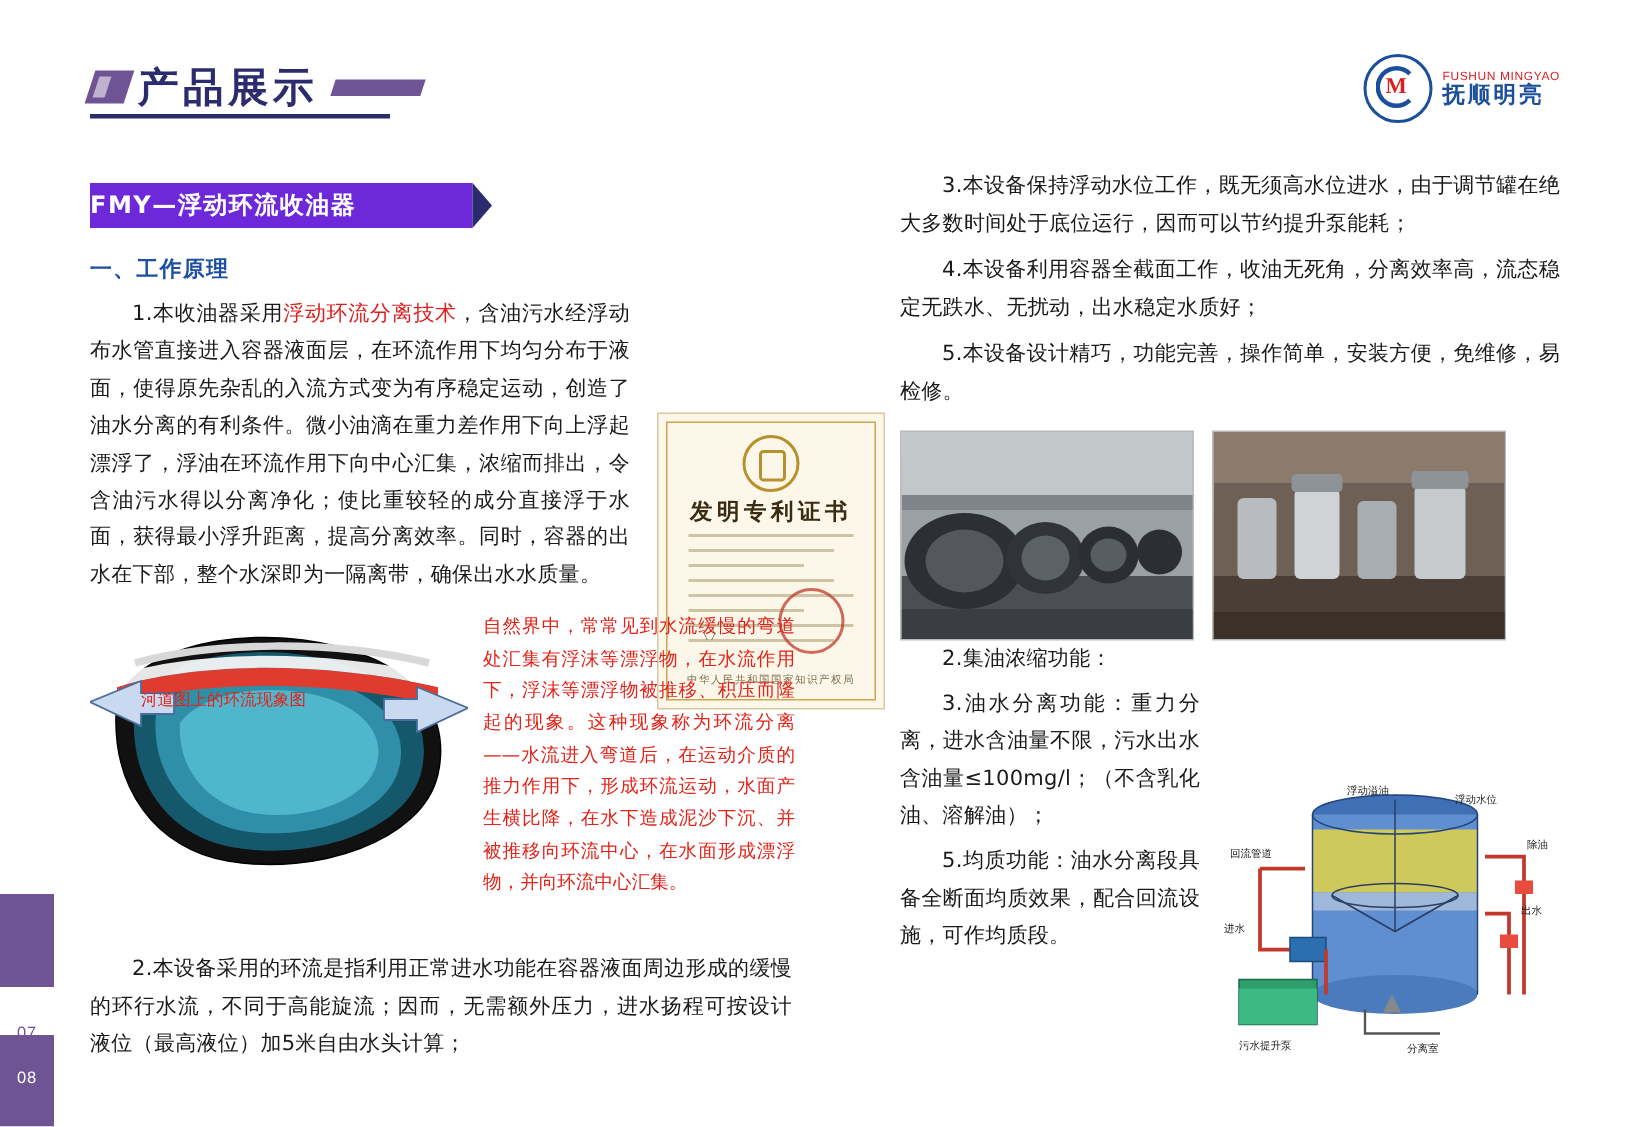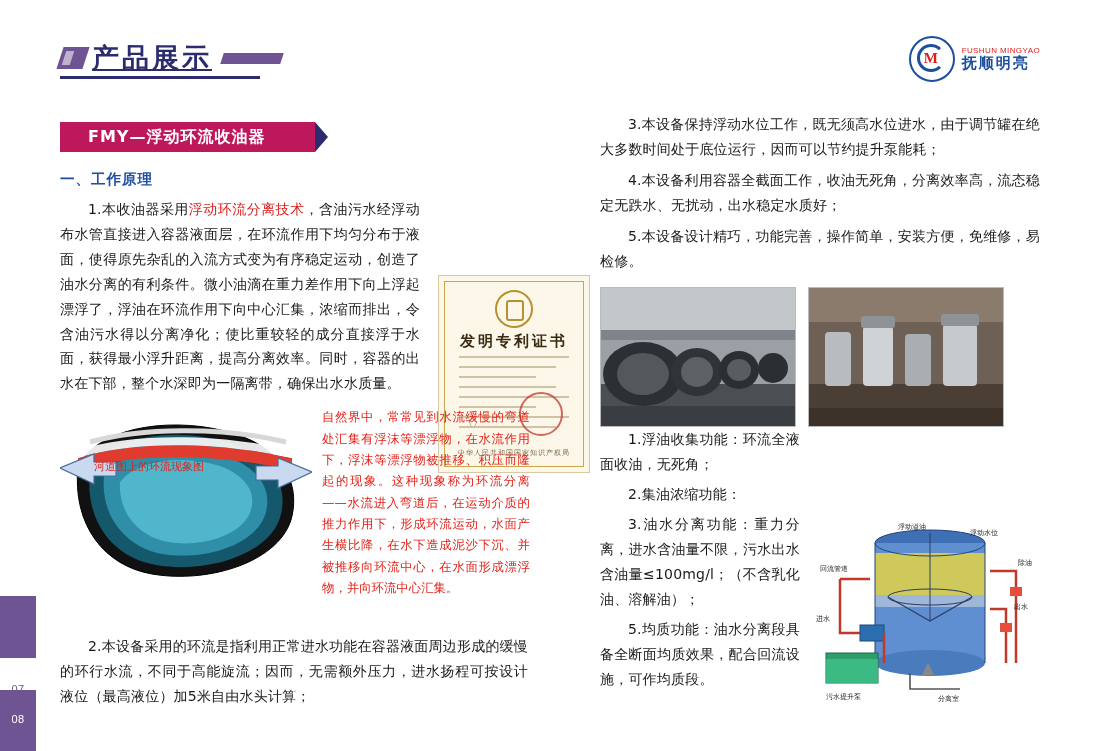--- a/index.html
+++ b/index.html
@@ -67,21 +67,20 @@
     background: #ffffff;
     opacity: .55;
   }
   .hdr-title {
     font-size: 27px;
     font-weight: bold;
     color: #2b2b6e;
     letter-spacing: 3px;
     font-family: "DejaVu Sans", sans-serif;
     white-space: nowrap;
-    text-decoration: underline;
   }
   .hdr-deco-right {
     width: 60px;
     height: 11px;
     background: #6f5494;
     transform: skewX(-18deg);
     margin-left: 10px;
   }
   .hdr-underline {
     position: absolute;
@@ -151,24 +150,24 @@
     left: 600px;
     top: 112px;
     width: 440px;
   }
 
   
   .banner {
     position: relative;
     width: 255px;
     height: 30px;
-    background: #be185d;
+    background: #6d28d9;
     display: flex;
     align-items: center;
-    padding-left: 28px;
+    padding-left: 0;
     box-sizing: border-box;
   }
   .banner:after {
     content: "";
     position: absolute;
     right: -13px;
     top: 0;
     width: 0; height: 0;
     border-top: 15px solid transparent;
     border-bottom: 15px solid transparent;
@@ -458,21 +457,20 @@
           <rect x="52" y="28" width="34" height="12" rx="3" fill="#8e9397"></rect>
           <rect x="132" y="26" width="38" height="12" rx="3" fill="#8e9397"></rect>
           <rect x="0" y="120" width="196" height="20" fill="#3b3129"></rect>
         </svg>
       </div>
     </div>
 
 
     <div style="position:relative;">
       <div class="right-text-col rlist">
-        <p class="para indent">1.浮油收集功能：环流全液面收油，无死角；</p>
         <p class="para indent">2.集油浓缩功能：</p>
         <p class="para indent">3.油水分离功能：重力分离，进水含油量不限，污水出水含油量≤100mg/l；（不含乳化油、溶解油）；</p>
         <p class="para indent">5.均质功能：油水分离段具备全断面均质效果，配合回流设施，可作均质段。</p>
       </div>
 
       <div class="tank-wrap" style="top:86px;">
         <svg width="230" height="200" viewBox="0 0 230 200">
 
           <ellipse cx="120" cy="30" rx="55" ry="13" fill="#3f6fb5"></ellipse>
           <rect x="65" y="30" width="110" height="120" fill="#5f8fd0"></rect>

